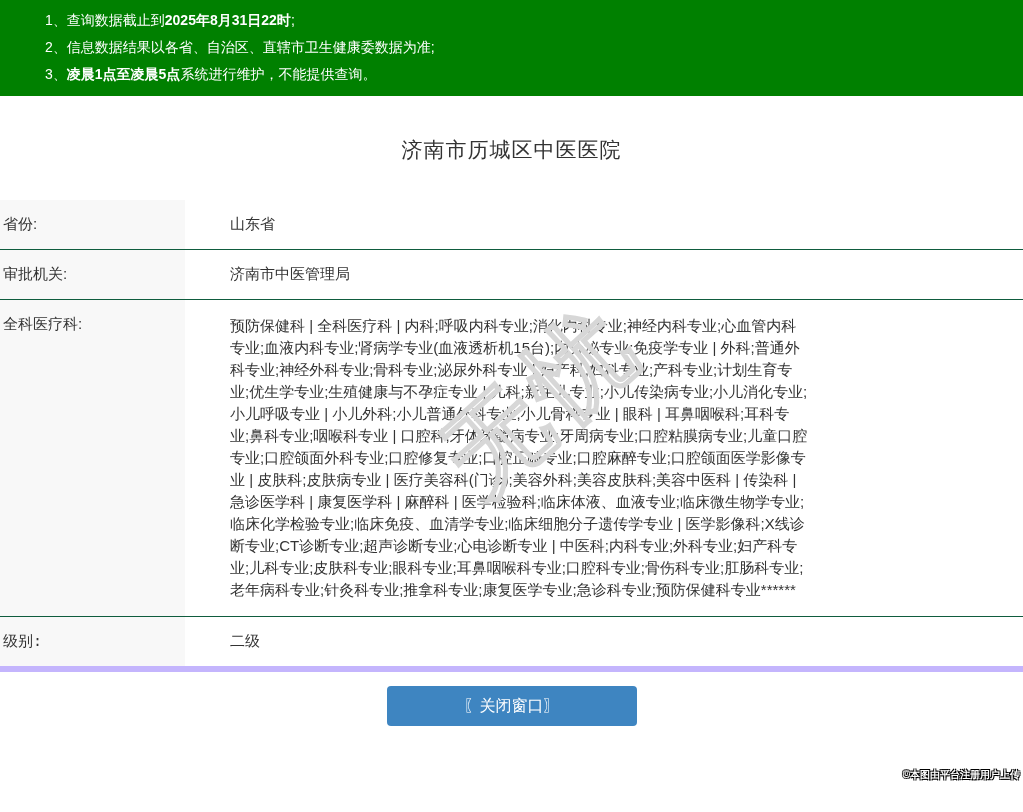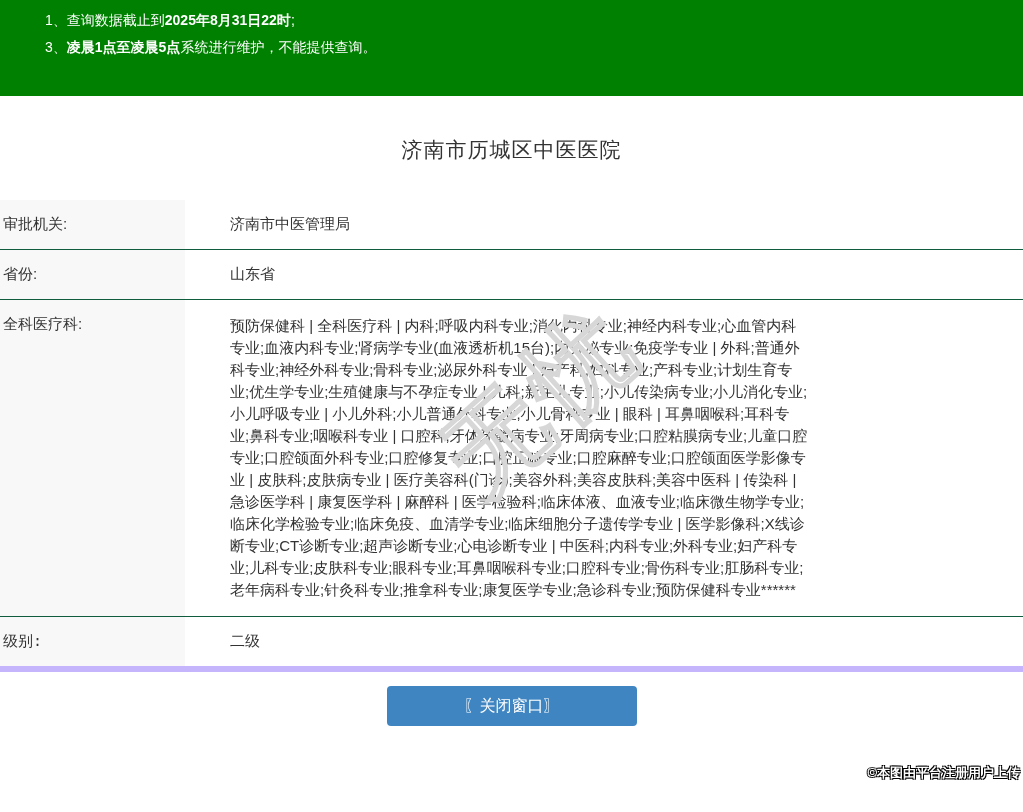--- a/index.html
+++ b/index.html
@@ -34,45 +34,46 @@
     font-family:"Liberation Sans", sans-serif; }
 
   
   .watermark { position:absolute; left:420px; top:300px; width:320px;
     font-size:100px; font-weight:bold; transform:rotate(-42deg);
     color:rgba(255,255,255,0); -webkit-text-stroke:2px #d7d7d7;
     text-stroke:2px #d7d7d7; pointer-events:none; letter-spacing:10px;
     white-space:nowrap; }
 
   
-  .credit { position:absolute; right:3px; bottom:3px; font-size:13px;
+  .credit { position:absolute; right:3px; bottom:3px; font-size:10px;
     font-weight:bold; color:#ffffff;
     text-shadow:-1px -1px 0 #000, 1px -1px 0 #000, -1px 1px 0 #000, 1px 1px 0 #000; }
 </style>
 </head>
 <body>
 
 <div class="page">
 
   <div class="banner">
     <div class="notice"><span>1、</span><span>查询数据截止到</span><b>2025年8月31日22时</b><span>;</span></div>
+    <div class="notice"><span>2、</span><span>信息数据结果以各省、自治区、直辖市卫生健康委数据为准;</span><b></b><span></span></div>
     <div class="notice"><span>3、</span><span></span><b>凌晨1点至凌晨5点</b><span>系统进行维护，不能提供查询。</span></div>
   </div>
 
   <h1 class="title">济南市历城区中医医院</h1>
 
   <table class="info">
     <tbody>
       <tr class="row">
+        <td class="lbl">省份:</td>
+        <td class="val">山东省</td>
+      </tr>
+      <tr class="row">
         <td class="lbl">审批机关:</td>
         <td class="val">济南市中医管理局</td>
-      </tr>
-      <tr class="row">
-        <td class="lbl">省份:</td>
-        <td class="val">山东省</td>
       </tr>
       <tr class="row">
         <td class="lbl">全科医疗科:</td>
         <td class="val">
           <div class="longtext">预防保健科 | 全科医疗科 | 内科;呼吸内科专业;消化内科专业;神经内科专业;心血管内科专业;血液内科专业;肾病学专业(血液透析机15台);内分泌专业;免疫学专业 | 外科;普通外科专业;神经外科专业;骨科专业;泌尿外科专业 | 妇产科;妇科专业;产科专业;计划生育专业;优生学专业;生殖健康与不孕症专业 | 儿科;新生儿专业;小儿传染病专业;小儿消化专业;小儿呼吸专业 | 小儿外科;小儿普通外科专业;小儿骨科专业 | 眼科 | 耳鼻咽喉科;耳科专业;鼻科专业;咽喉科专业 | 口腔科;牙体牙髓病专业;牙周病专业;口腔粘膜病专业;儿童口腔专业;口腔颌面外科专业;口腔修复专业;口腔正畸专业;口腔麻醉专业;口腔颌面医学影像专业 | 皮肤科;皮肤病专业 | 医疗美容科(门诊);美容外科;美容皮肤科;美容中医科 | 传染科 | 急诊医学科 | 康复医学科 | 麻醉科 | 医学检验科;临床体液、血液专业;临床微生物学专业;临床化学检验专业;临床免疫、血清学专业;临床细胞分子遗传学专业 | 医学影像科;X线诊断专业;CT诊断专业;超声诊断专业;心电诊断专业 | 中医科;内科专业;外科专业;妇产科专业;儿科专业;皮肤科专业;眼科专业;耳鼻咽喉科专业;口腔科专业;骨伤科专业;肛肠科专业;老年病科专业;针灸科专业;推拿科专业;康复医学专业;急诊科专业;预防保健科专业******</div>
         </td>
       </tr>
       <tr class="row">
         <td class="lbl">级别:</td>
         <td class="val">二级</td>

